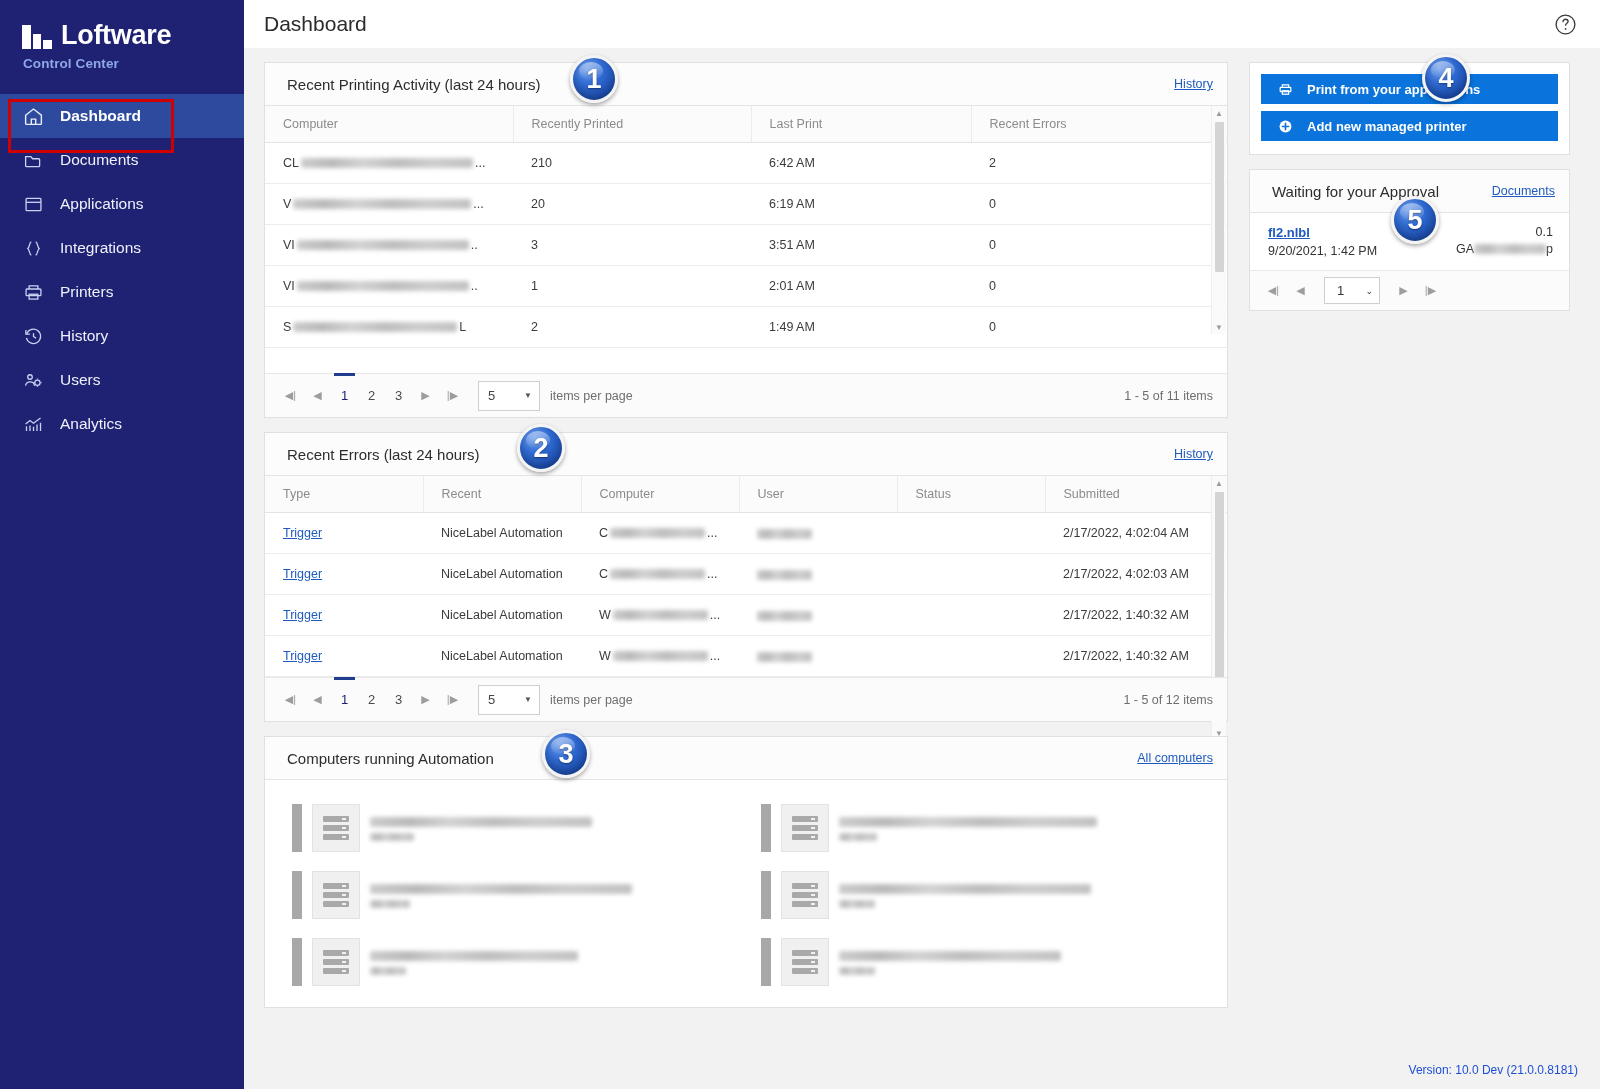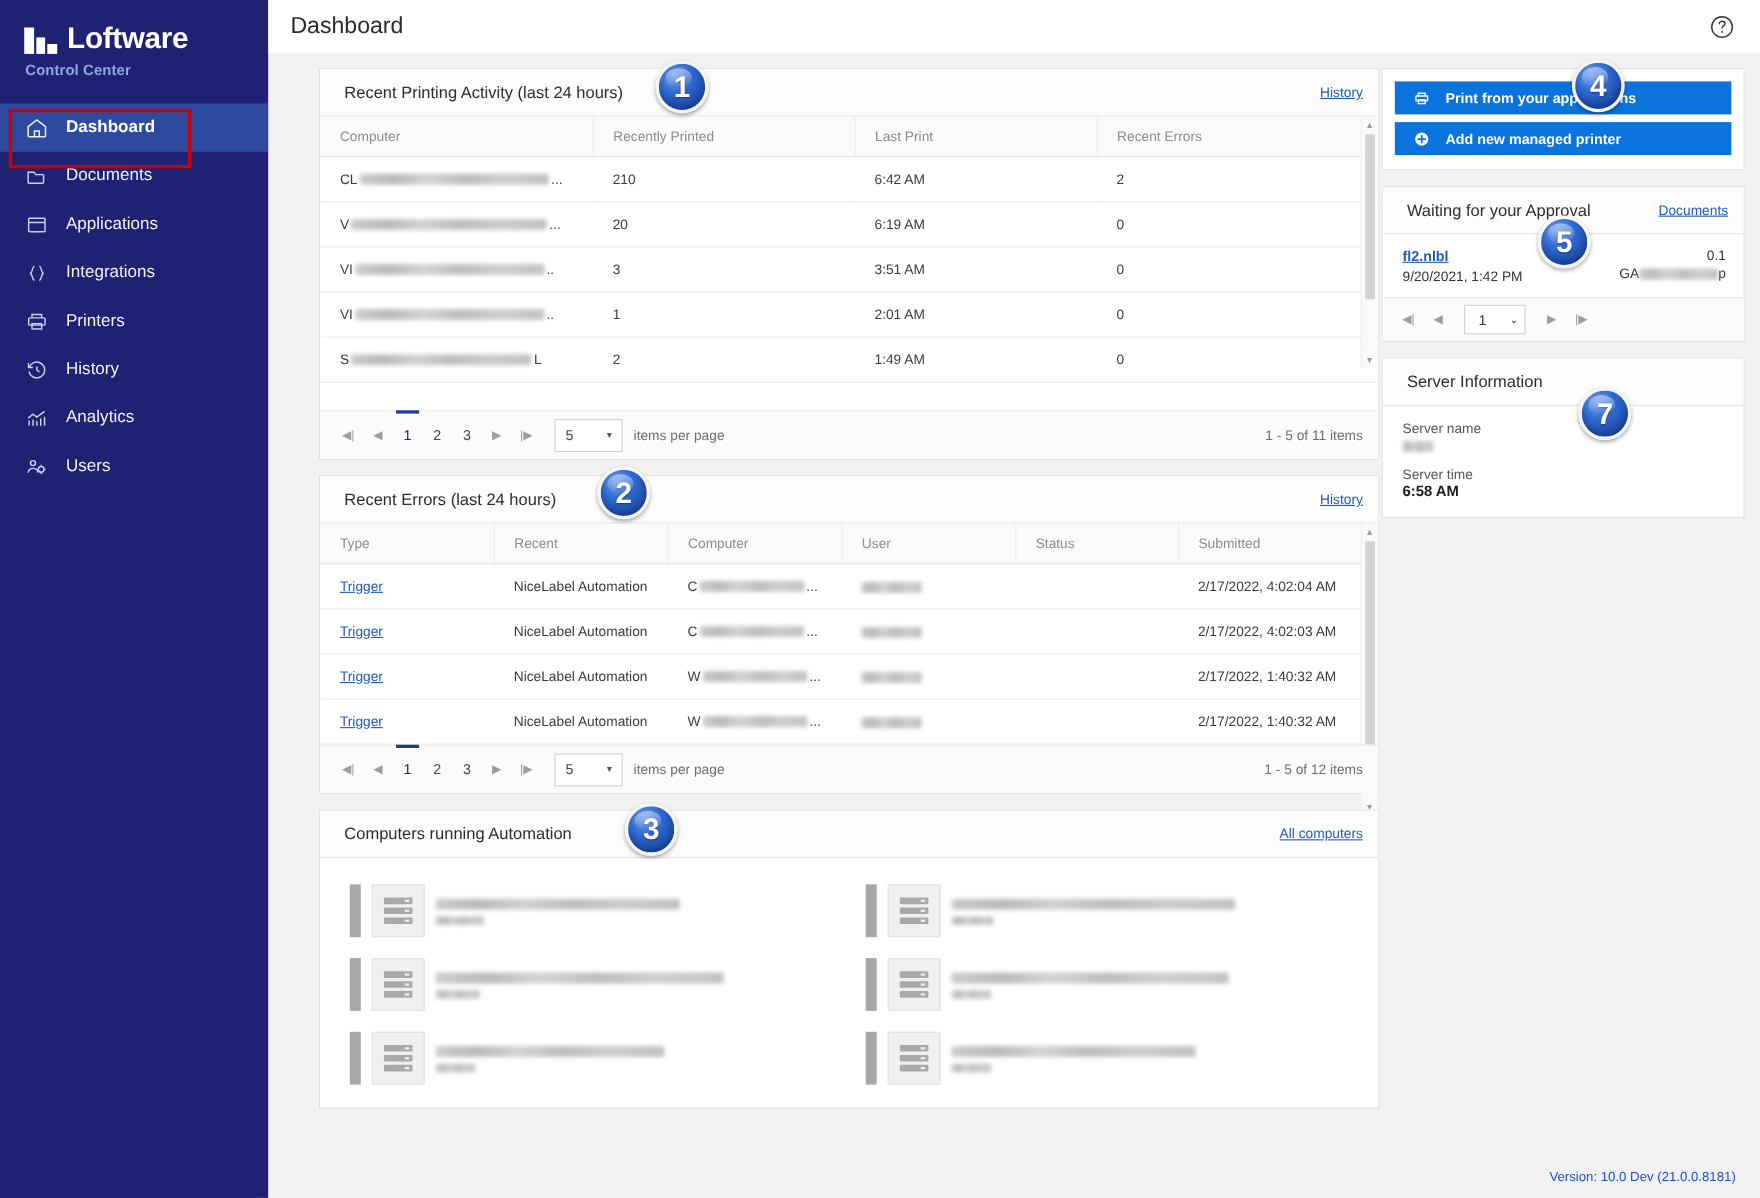--- a/index.html
+++ b/index.html
@@ -51,24 +51,23 @@
   .main { flex: 1; position: relative; background: #f2f2f2; }
   .topbar {
     height: 48px; background: #fff;
     display: flex; align-items: center; justify-content: space-between;
     padding: 0 22px 0 20px;
   }
   .page-title { font-size: 21px; color: #2b2b2b; font-weight: normal; }
   .help-icon { width: 25px; height: 25px; cursor: pointer; }
 
   .content {
-    display: flex; gap: 2px;
-    padding: 14px 14px 0 20px;
+    display: flex; gap: 21px;
+    padding: 14px 30px 0 20px;
     height: calc(1089px - 48px);
-    margin-left: 26px;
   }
   .col-left { width: 964px; flex: 0 0 964px; }
   .col-right { flex: 1; }
 
   
   .card { background: #fff; border: 1px solid #e0e0e0; margin-bottom: 14px; }
   .card-head {
     height: 43px; border-bottom: 1px solid #e4e4e4;
     display: flex; align-items: center; justify-content: space-between;
     padding: 0 14px 0 22px; background: #fcfcfc;
@@ -285,37 +284,37 @@
             <path d="M3.3 4.6v4.6h4.6"></path>
             <path d="M12 8.3V12l2.9 1.8"></path>
           </svg>
         </span>
         <span>History</span>
       </div>
 
       <div class="nav-item">
         <span class="ic">
           <svg width="21" height="21" viewBox="0 0 24 24" fill="none" stroke="#c8d2f2" stroke-width="1.5">
-            <path d="M3 11.5 8 7.5l4 3 8-6"></path>
-            <path d="M4 14v5.5M8 13v6.5M12 14.5v5M16 12v7.5M20 10v9.5"></path>
-          </svg>
-        </span>
-        <span>Analytics</span>
-      </div>
-
-      <div class="nav-item">
-        <span class="ic">
-          <svg width="21" height="21" viewBox="0 0 24 24" fill="none" stroke="#c8d2f2" stroke-width="1.5">
             <circle cx="8" cy="8" r="2.6"></circle>
             <path d="M3 18c0-2.7 2.2-4.5 5-4.5s5 1.8 5 4.5"></path>
             <circle cx="16.5" cy="14.5" r="3"></circle>
             <path d="M16.5 10.8v-1M16.5 19.2v-1M20.2 14.5h1M11.8 14.5h1"></path>
           </svg>
         </span>
         <span>Users</span>
+      </div>
+
+      <div class="nav-item">
+        <span class="ic">
+          <svg width="21" height="21" viewBox="0 0 24 24" fill="none" stroke="#c8d2f2" stroke-width="1.5">
+            <path d="M3 11.5 8 7.5l4 3 8-6"></path>
+            <path d="M4 14v5.5M8 13v6.5M12 14.5v5M16 12v7.5M20 10v9.5"></path>
+          </svg>
+        </span>
+        <span>Analytics</span>
       </div>
 
     </nav>
 
     <div class="hl-box"></div>
   </aside>
 
   <section class="main">
 
     <div class="topbar">
@@ -691,30 +690,18 @@
             <span class="mini-sel">
               <span>1</span>
               <span class="ca">⌄</span>
             </span>
             <span class="pg-btn">▶</span>
             <span class="pg-btn">|▶</span>
           </div>
         </div>
 
 
-        <div class="card" style="position:relative;">
-          <div class="card-head">
-            <span class="card-title">Server Information</span>
-          </div>
-          <div class="badge" style="left:178px; top:26px;">7</div>
-          <div class="info-body">
-            <div class="info-lbl">Server name</div>
-            <div class="info-val"><span class="redact" style="width:28px"></span></div>
-            <div class="info-lbl">Server time</div>
-            <div class="info-val">6:58 AM</div>
-          </div>
-        </div>
       </div>
     </div>
 
     <div class="version">Version: 10.0 Dev (21.0.0.8181)</div>
   </section>
 </div>
 
 </body></html>

